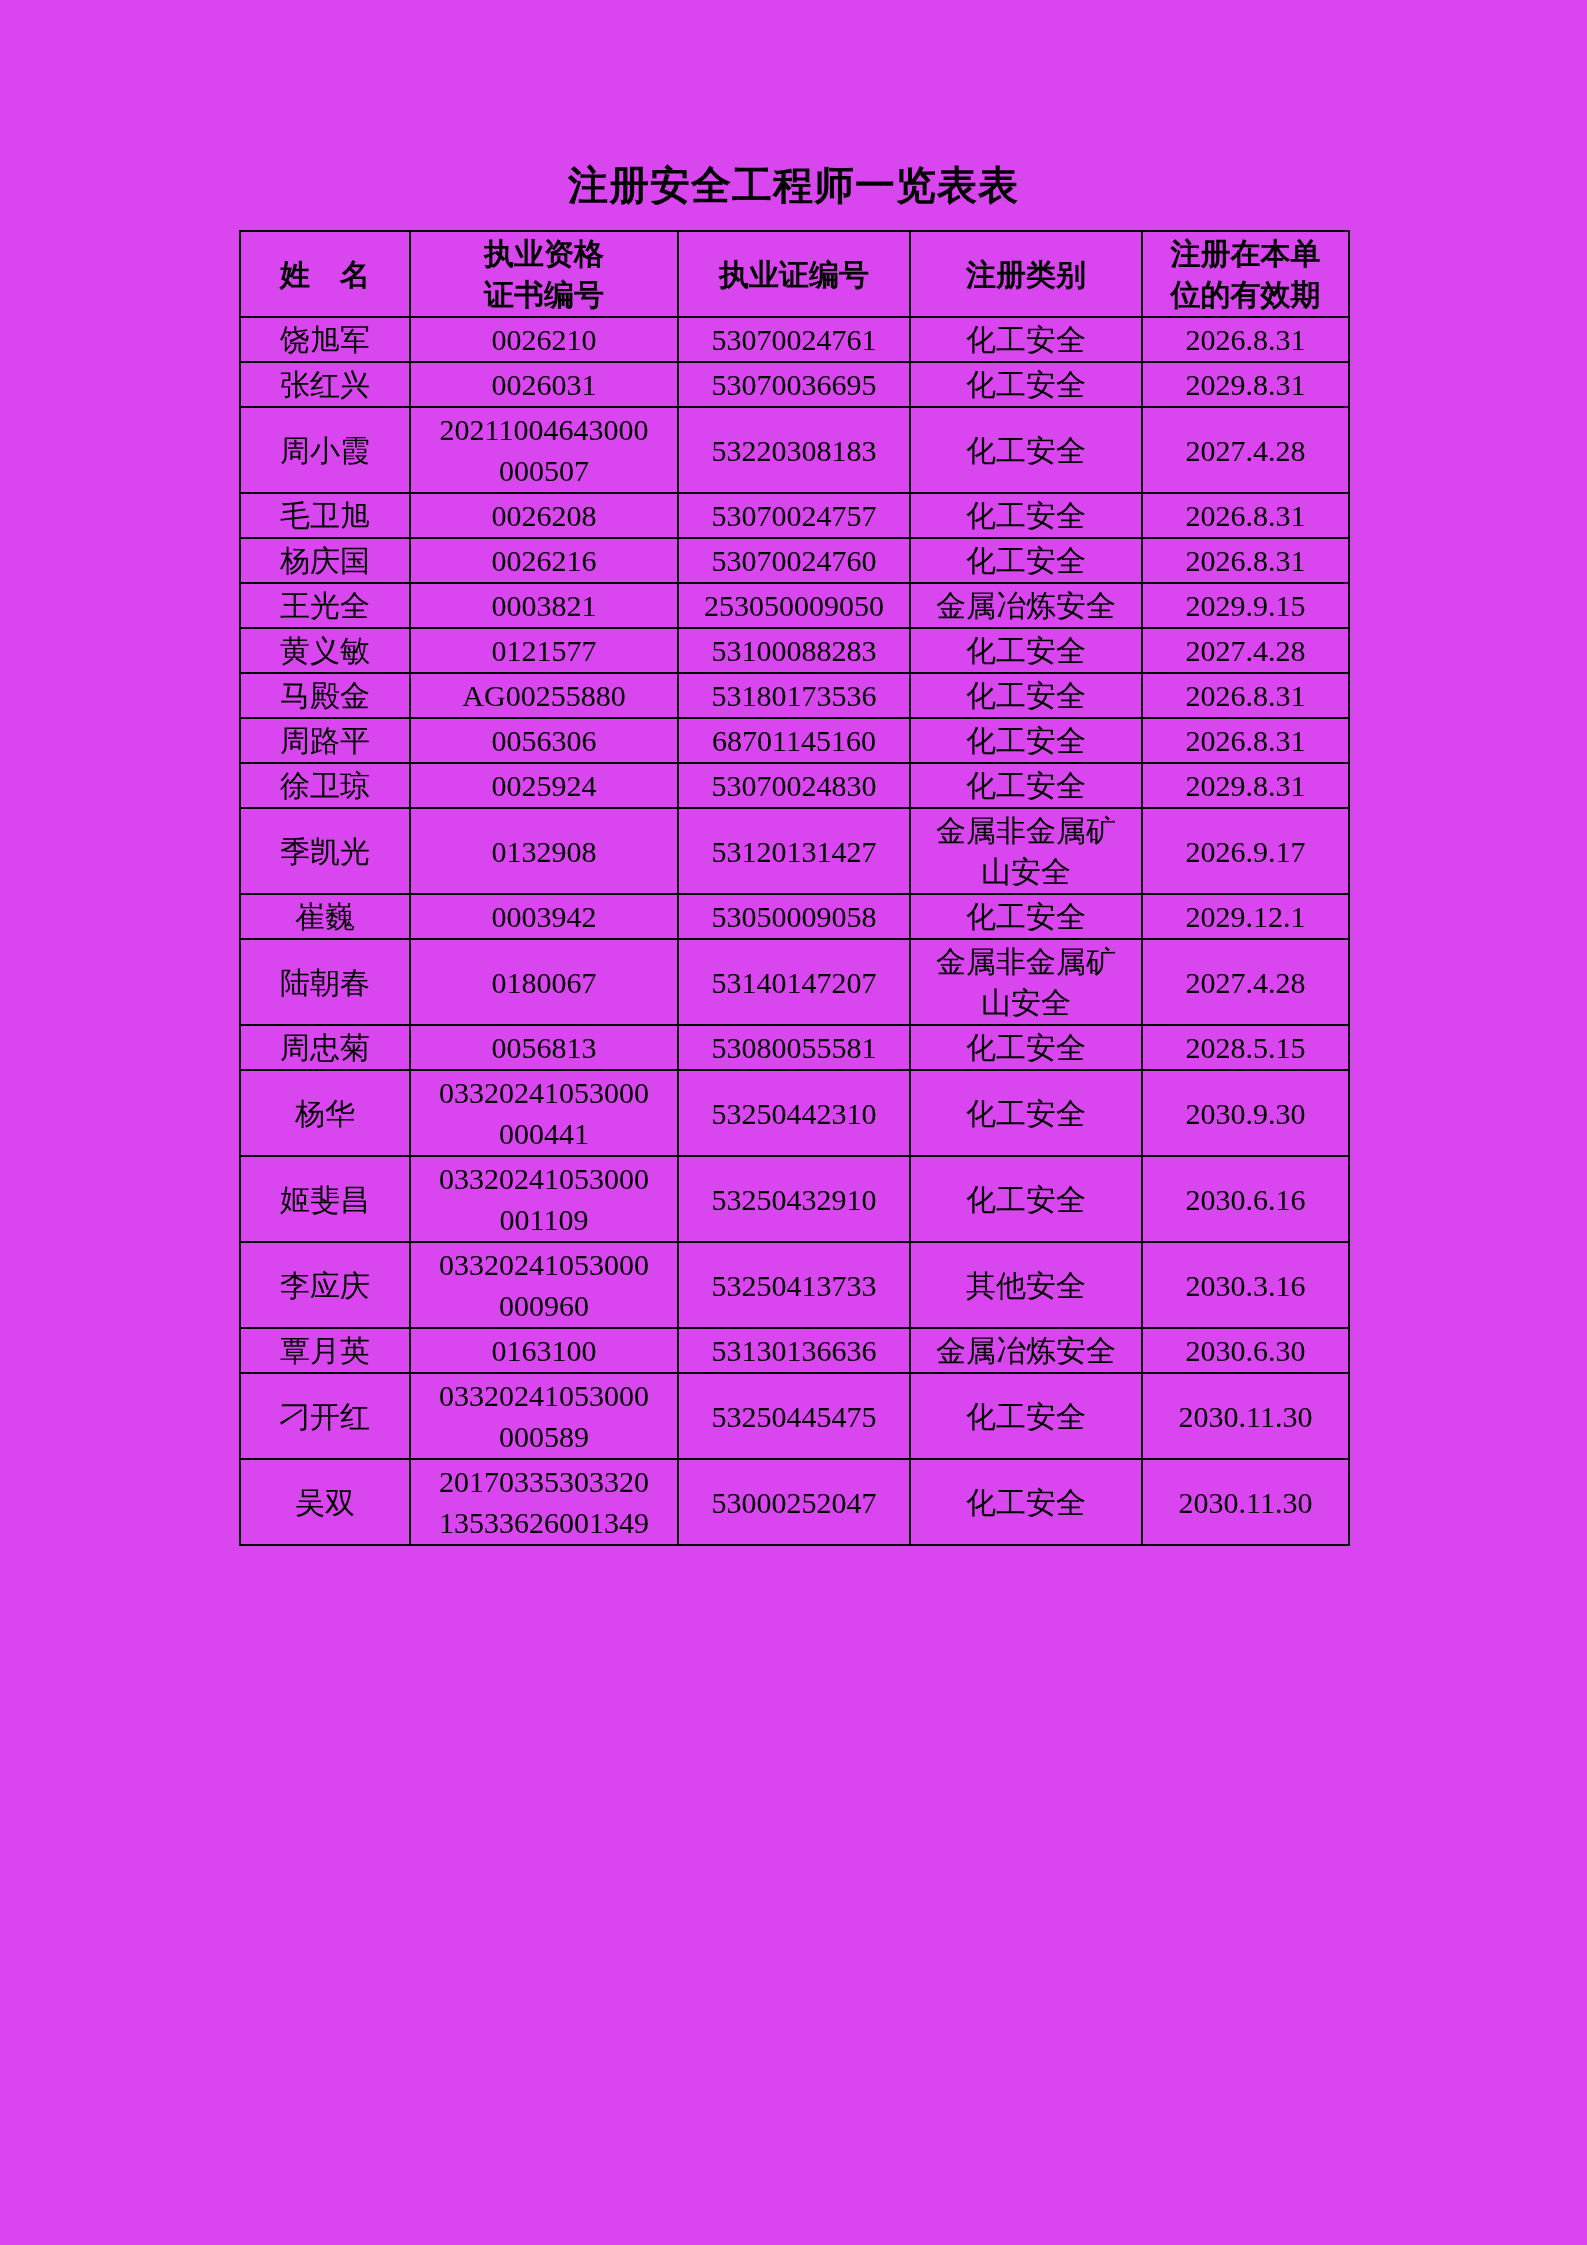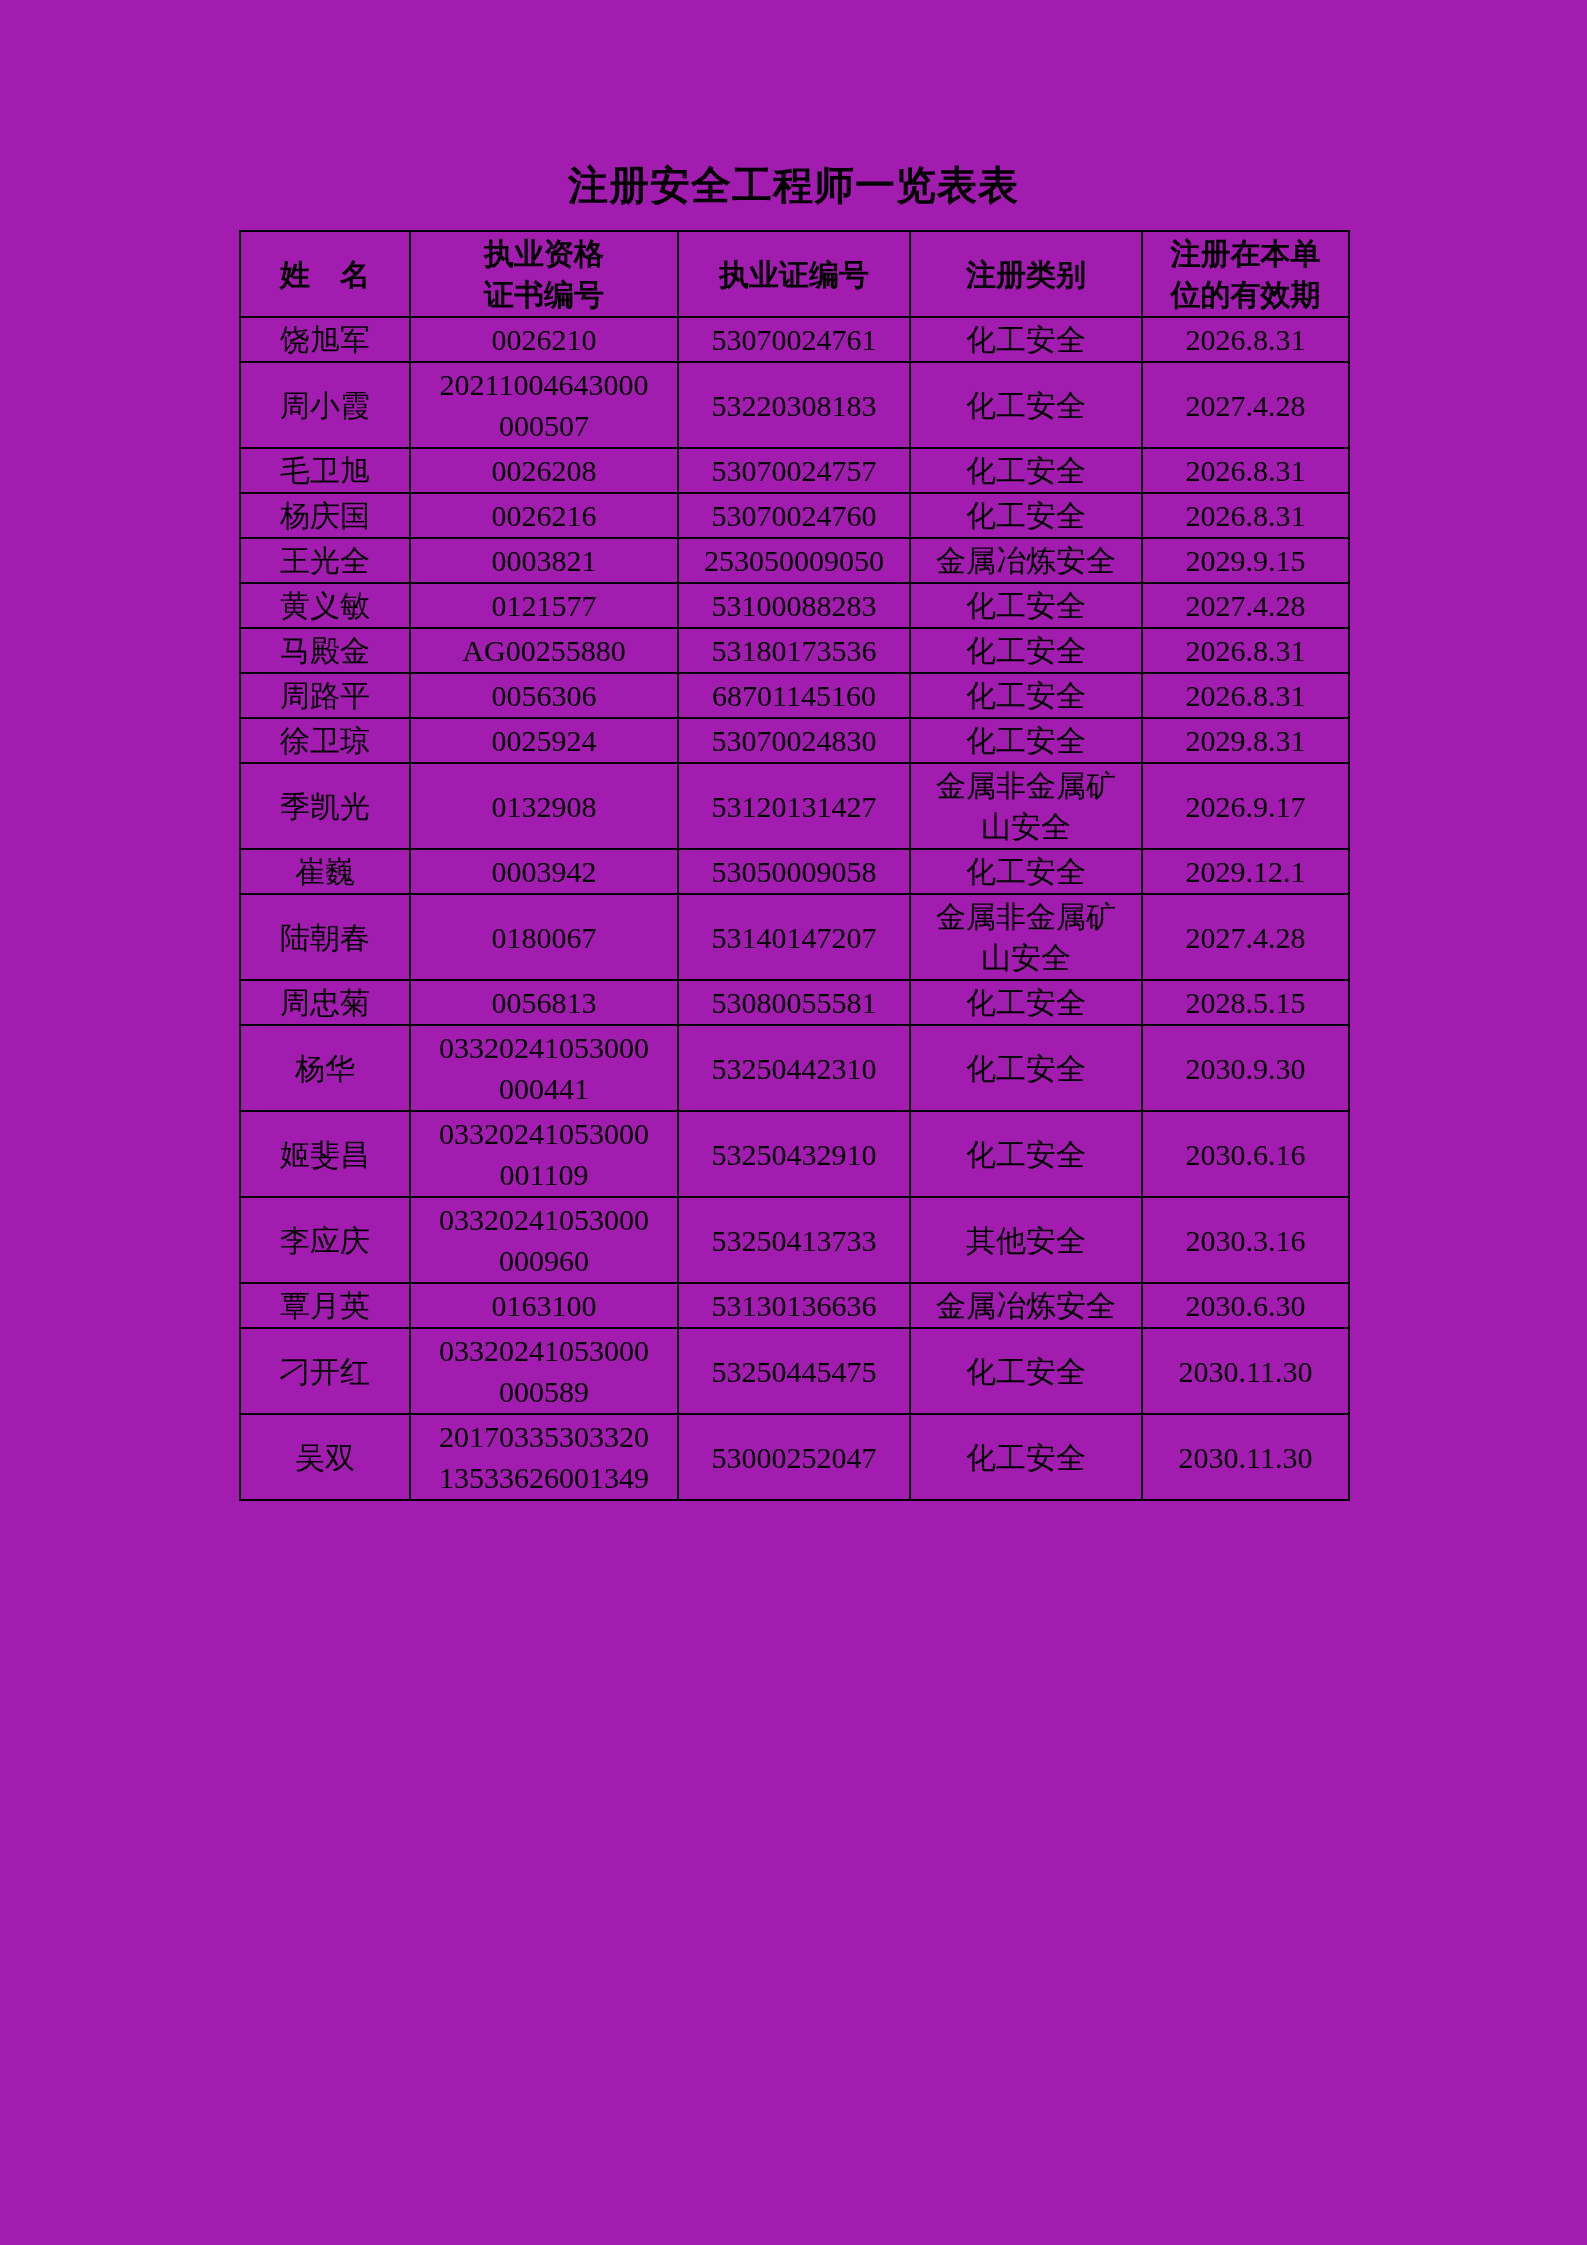--- a/index.html
+++ b/index.html
@@ -11,21 +11,21 @@
     width: 1587px;
     height: 2245px;
     position: relative;
     font-family: "Liberation Serif", "DejaVu Serif", serif;
     color: #000000;
     overflow: hidden;
   }
   .page {
     width: 1587px;
     height: 2245px;
-    background: #a21caf;
+    background: #d946ef;
   }
   .doc-title {
     margin: 0;
     padding-top: 162px;
     text-align: center;
     font-size: 40px;
     line-height: 48px;
     font-weight: bold;
     letter-spacing: 1px;
   }
@@ -91,20 +91,27 @@
     </thead>
     <tbody>
       <tr>
         <td>饶旭军</td>
         <td>0026210</td>
         <td>53070024761</td>
         <td>化工安全</td>
         <td>2026.8.31</td>
       </tr>
       <tr>
+        <td>张红兴</td>
+        <td>0026031</td>
+        <td>53070036695</td>
+        <td>化工安全</td>
+        <td>2029.8.31</td>
+      </tr>
+      <tr>
         <td>周小霞</td>
         <td>20211004643000
 000507</td>
         <td>53220308183</td>
         <td>化工安全</td>
         <td>2027.4.28</td>
       </tr>
       <tr>
         <td>毛卫旭</td>
         <td>0026208</td>

